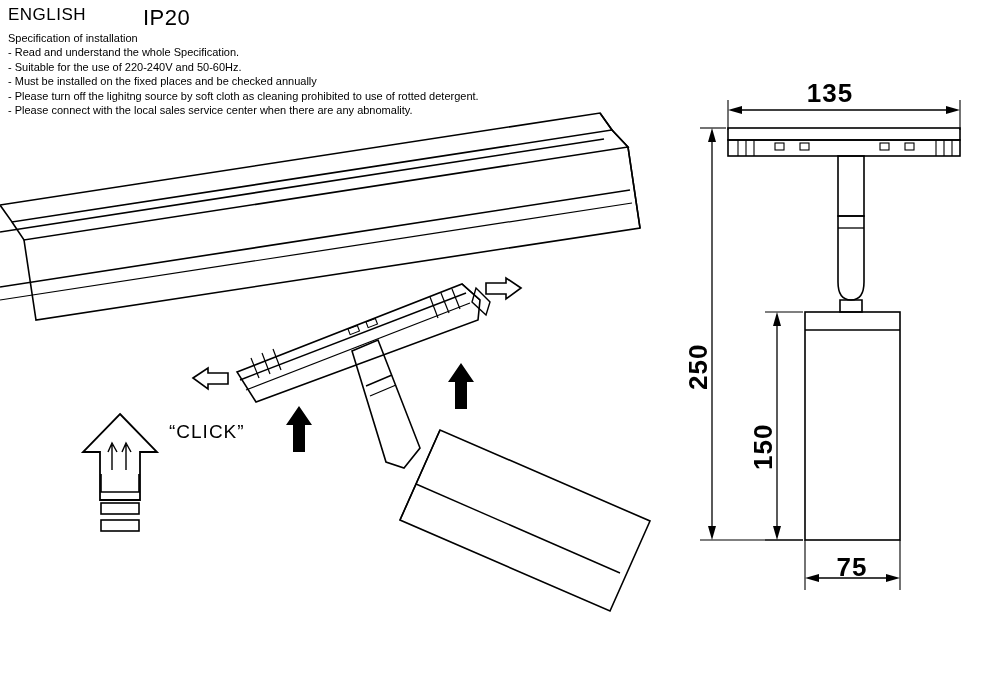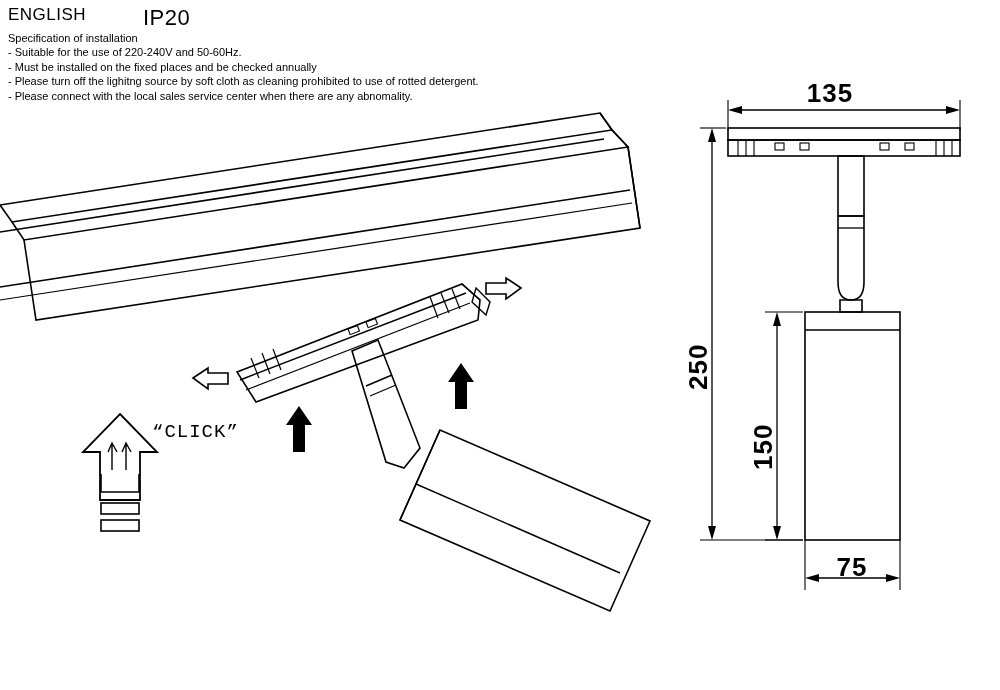--- a/index.html
+++ b/index.html
@@ -61,39 +61,40 @@
   .dim-label.vert {
     transform: rotate(-90deg);
     transform-origin: left top;
   }
   #label-135 { left: 830px; top: 78px; transform: translateX(-50%); }
   #label-75  { left: 852px; top: 552px; transform: translateX(-50%); }
   #label-250 { left: 683px; top: 390px; }
   #label-150 { left: 748px; top: 470px; }
   #click-text {
     position: absolute;
-    left: 152px;
+    left: 169px;
     top: 421px;
     font-size: 19px;
-    font-family: Liberation Mono, monospace;
+    font-family: Liberation Sans, sans-serif;
     letter-spacing: 1px;
   }
   svg { position: absolute; left: 0; top: 0; }
   .ln { stroke: #000; fill: none; }
 </style>
 </head>
 <body>
 
 <div class="page">
 
   <div id="header-lang">ENGLISH</div>
   <div id="header-ip">IP20</div>
 
   <div id="spec-block">
     <div>Specification of installation</div>
+    <div>- Read and understand the whole Specification.</div>
     <div>- Suitable for the use of 220-240V and 50-60Hz.</div>
     <div>- Must be installed on the fixed places and be checked annually</div>
     <div>- Please turn off the lighitng source by soft cloth as cleaning prohibited to use of rotted detergent.</div>
     <div>- Please connect with the local sales service center when there are any abnomality.</div>
   </div>
 
   <svg width="1000" height="690" viewBox="0 0 1000 690">
 
     <g>
       <path class="ln" stroke-width="1.6" d="M 0 205 L 600 113 L 612 130 L 12 222 Z"></path>

